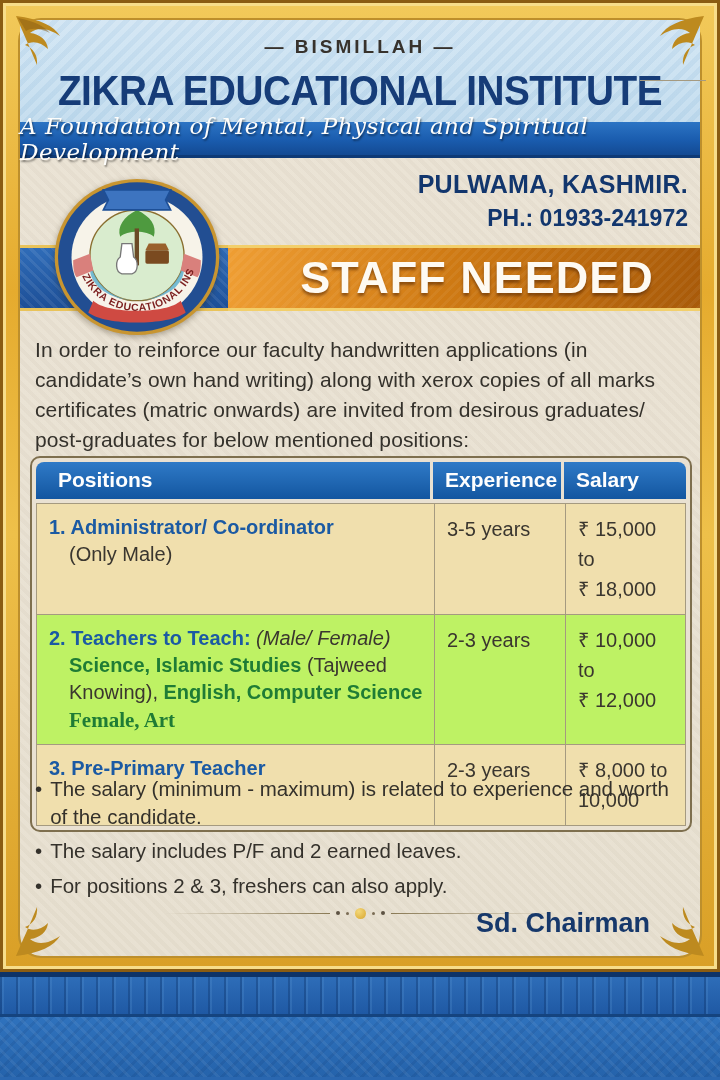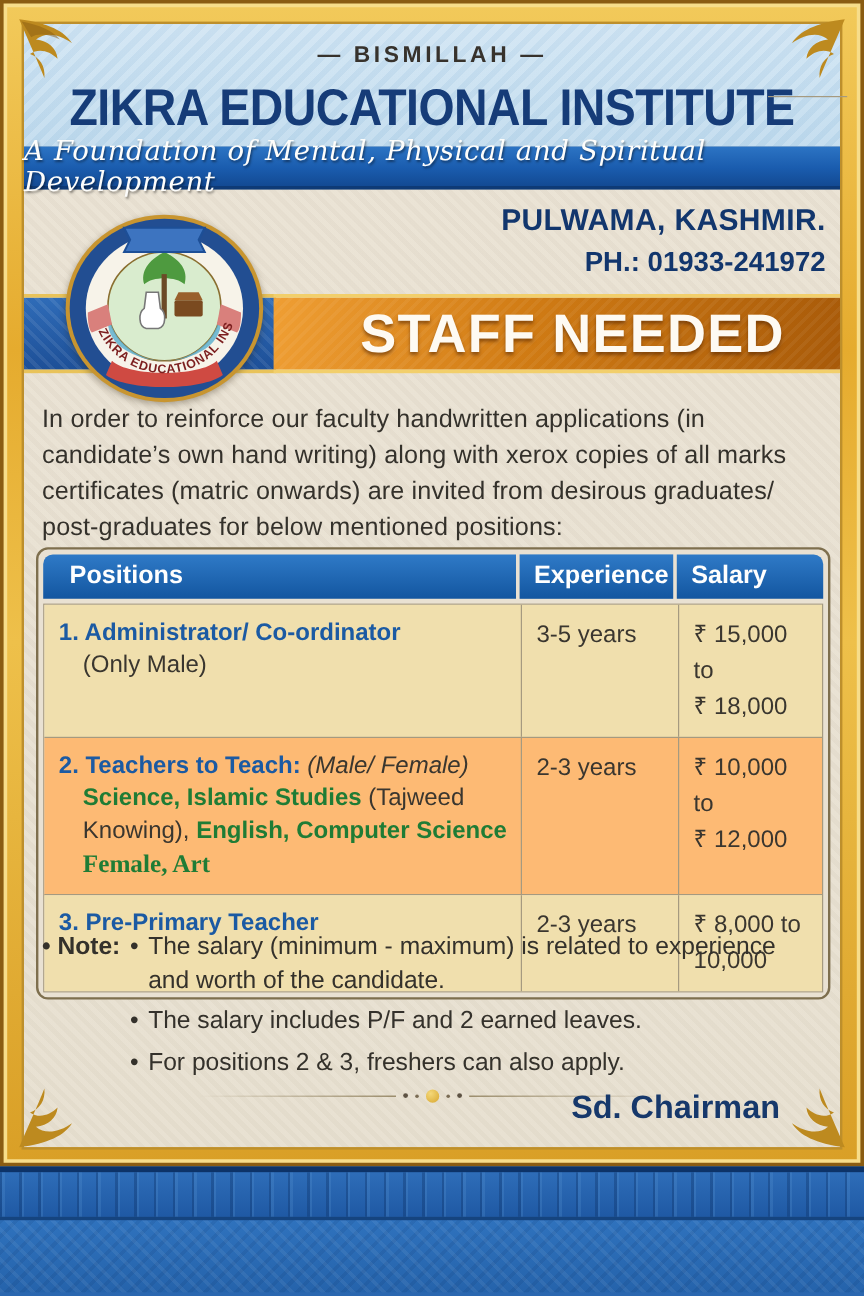--- a/index.html
+++ b/index.html
@@ -6,21 +6,21 @@
   body{width:720px;height:1080px;position:relative;font-family:"Liberation Sans",sans-serif;overflow:hidden;background:#2a67b0;}
 
   
   .frame{position:absolute;left:0;top:0;width:720px;height:972px;
     background:linear-gradient(180deg,#f2ca5b 0%,#e5ab2e 30%,#eec04a 55%,#d99f26 100%);
     box-shadow:inset 0 0 0 3px #8a5c12, inset 0 0 0 6px #f7dd8a;}
   .poster-inner{position:absolute;left:20px;top:20px;width:680px;height:936px;
     background:
       repeating-linear-gradient(45deg,rgba(255,255,255,.06) 0 4px,rgba(0,0,0,.015) 4px 8px),
       linear-gradient(#eae2d3,#e7dfcf);
-    outline:2px solid #bd8f2c;}
+    outline:2px solid #bd8f2c;border-radius:21px;}
   .corner{position:absolute;width:66px;height:66px;z-index:5;}
   .corner svg{display:block;}
   .corner.tl{left:14px;top:14px;}
   .corner.tr{right:14px;top:14px;transform:scaleX(-1);}
   .corner.bl{left:14px;top:892px;transform:scaleY(-1);}
   .corner.br{right:14px;top:892px;transform:scale(-1,-1);}
 
   
   .sky{position:absolute;left:0;top:0;width:680px;height:102px;
     background:
@@ -74,21 +74,21 @@
     border:2px solid #7e6f4e;border-radius:10px;background:#e9e1d2;padding:4px;}
   .thead{display:grid;grid-template-columns:394px 128px 1fr;gap:3px;margin-bottom:4px;}
   .th{background:linear-gradient(#2f7ac7,#1356a0);color:#fefefe;font-weight:bold;
     font-size:21px;padding:6px 10px 7px 12px;}
   .th.first{border-top-left-radius:8px;padding-left:22px;}
   .th.last{border-top-right-radius:8px;}
   .tbody{border:1px solid #a59a80;}
   .tr{display:grid;grid-template-columns:398px 131px 1fr;border-bottom:1px solid #a59a80;}
   .tr:last-child{border-bottom:none;}
   .tr.tan{background:#f0dfad;}
-  .tr.beige{background:#fdba74;}
+  .tr.beige{background:#bef264;}
   .td{padding:10px 10px 10px 12px;border-right:1px solid #a59a80;font-size:20px;color:#3a362f;box-sizing:border-box;}
   .td:last-child{border-right:none;}
   .td.pos{padding-left:32px;text-indent:-20px;white-space:pre-line;line-height:1.35;}
   .td.exp,.td.sal{white-space:pre-line;line-height:1.5;}
   .tr.r1{min-height:64px;} .tr.r2{min-height:126px;} .tr.r3{min-height:70px;}
   .seg-blue{color:#1b5aa3;font-weight:bold;}
   .seg-green{color:#1f7c35;font-weight:bold;}
   .seg-italic{font-style:italic;color:#3a362f;}
   .seg-plain{color:#3a362f;}
   .seg-greenserif{color:#1f7c35;font-weight:bold;font-family:"Liberation Serif",serif;font-size:21px;}
@@ -229,21 +229,20 @@
           <div class="td pos"><span class="seg-blue">3. Pre-Primary Teacher</span></div>
           <div class="td exp">2-3 years</div>
           <div class="td sal">₹ 8,000 to
 10,000</div>
         </div>
       </div>
     </div>
 
     <div class="notes">
       <div class="notes-row">
-        <span class="note-label">• Note:</span>
         <div class="note-items">
           <div class="note-item">
             <span class="note-bullet">•</span>
             <span>The salary (minimum - maximum) is related to experience and worth of the candidate.</span>
           </div>
           <div class="note-item">
             <span class="note-bullet">•</span>
             <span>The salary includes P/F and 2 earned leaves.</span>
           </div>
           <div class="note-item">

